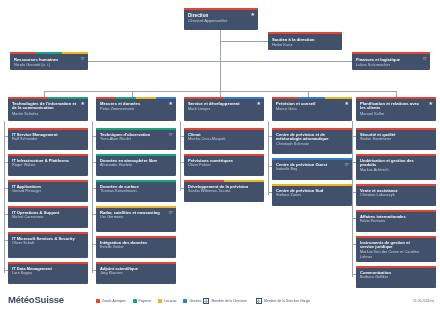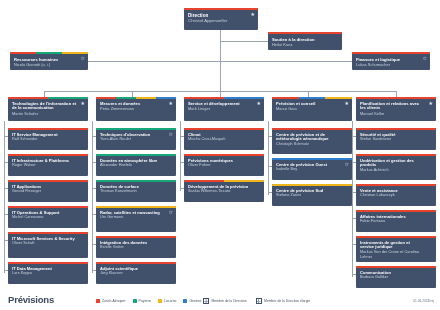--- a/index.html
+++ b/index.html
@@ -450,21 +450,21 @@
         <span class="bar">
           <i style="background: rgb(232, 67, 47);"></i>
         </span>
         <span class="star"></span>
         <div class="ttl">Communication</div>
         <div class="nm">Barbara Galliker</div>
       </div>
     </div>
 
   <div id="footer">
-    <div id="brand">Prévisions</div>
+    <div id="brand">MétéoSuisse</div>
     <div id="legend">
         <div class="lg">
           <span class="sw" style="background: rgb(232, 67, 47);"></span>
           <span class="lb">Zurich-Aéroport</span>
         </div>
         <div class="lg">
           <span class="sw" style="background: rgb(22, 168, 122);"></span>
           <span class="lb">Payerne</span>
         </div>
         <div class="lg">

